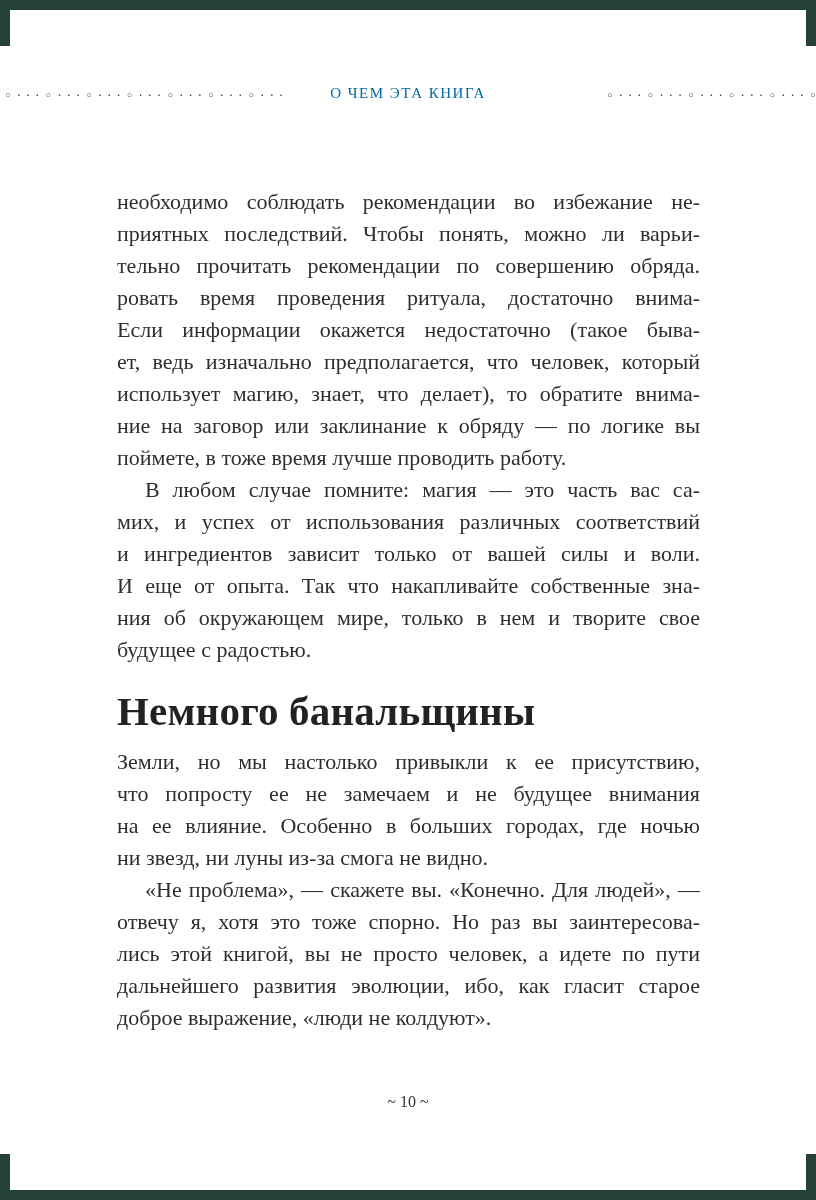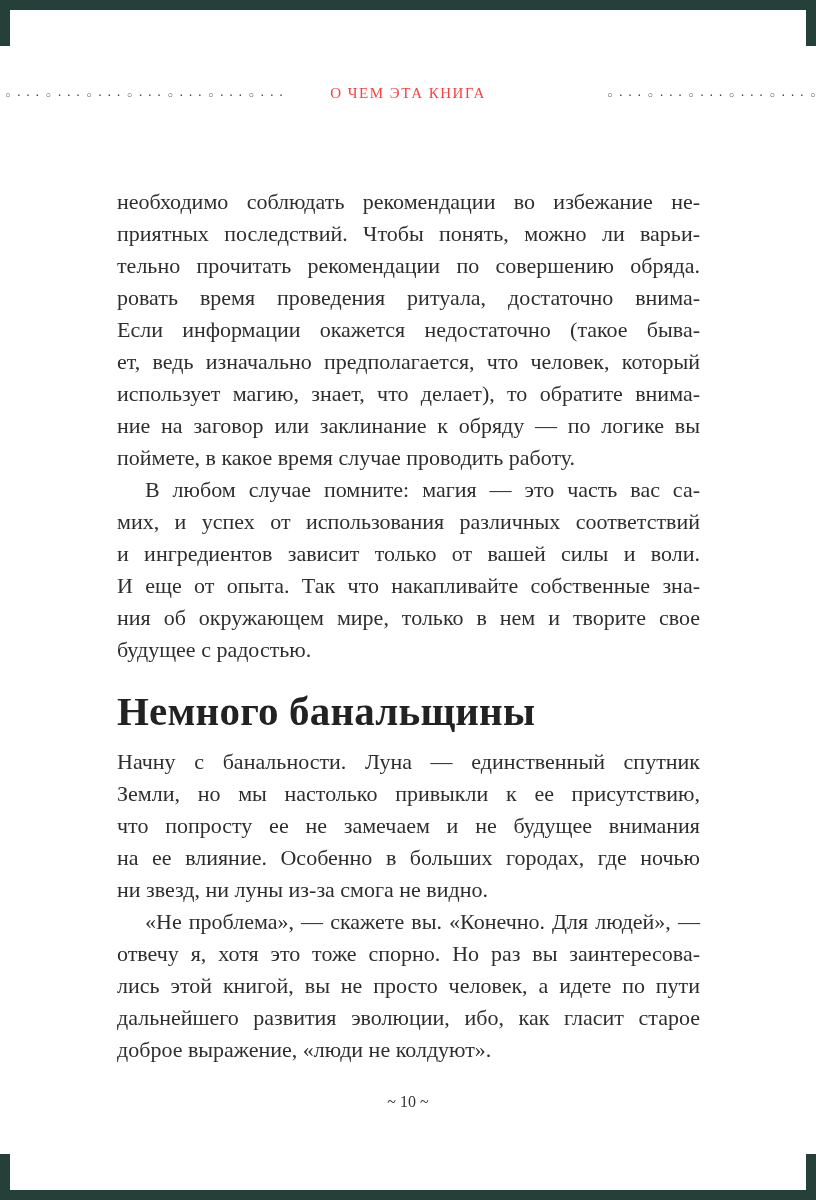--- a/index.html
+++ b/index.html
@@ -31,21 +31,21 @@
   .hdr-orn.left { left: 4px; }
   .hdr-orn.right { left: 606px; }
   .hdr-title {
     position: absolute;
     top: 85px;
     left: 0;
     width: 100%;
     text-align: center;
     font-size: 15px;
     letter-spacing: 1.5px;
-    color: #ef4444;
+    color: #0369a1;
     font-weight: 500;
   }
 
   .content {
     position: absolute;
     left: 117px;
     top: 186px;
     width: 583px;
     color: #2e2e2e;
     font-size: 22px;
@@ -98,29 +98,28 @@
 
   <div class="content" id="content">
       <div class="line">необходимо соблюдать рекомендации во избежание не-</div>
       <div class="line">приятных последствий. Чтобы понять, можно ли варьи-</div>
       <div class="line">тельно прочитать рекомендации по совершению обряда.</div>
       <div class="line">ровать время проведения ритуала, достаточно внима-</div>
       <div class="line">Если информации окажется недостаточно (такое быва-</div>
       <div class="line">ет, ведь изначально предполагается, что человек, который</div>
       <div class="line">использует магию, знает, что делает), то обратите внима-</div>
       <div class="line">ние на заговор или заклинание к обряду — по логике вы</div>
-      <div class="line last">поймете, в какое время случае проводить работу.</div>
+      <div class="line last">поймете, в тоже время лучше проводить работу.</div>
       <div class="line indent">В любом случае помните: магия — это часть вас са-</div>
       <div class="line">мих, и успех от использования различных соответствий</div>
       <div class="line">и ингредиентов зависит только от вашей силы и воли.</div>
       <div class="line">И еще от опыта. Так что накапливайте собственные зна-</div>
       <div class="line">ния об окружающем мире, только в нем и творите свое</div>
       <div class="line last">будущее с радостью.</div>
       <h2 class="section">Немного банальщины</h2>
-      <div class="line">Начну с банальности. Луна — единственный спутник</div>
       <div class="line">Земли, но мы настолько привыкли к ее присутствию,</div>
       <div class="line">что попросту ее не замечаем и не будущее внимания</div>
       <div class="line">на ее влияние. Особенно в больших городах, где ночью</div>
       <div class="line last">ни звезд, ни луны из-за смога не видно.</div>
       <div class="line indent">«Не проблема», — скажете вы. «Конечно. Для людей», —</div>
       <div class="line">отвечу я, хотя это тоже спорно. Но раз вы заинтересова-</div>
       <div class="line">лись этой книгой, вы не просто человек, а идете по пути</div>
       <div class="line">дальнейшего развития эволюции, ибо, как гласит старое</div>
       <div class="line last">доброе выражение, «люди не колдуют».</div>
     </div>

